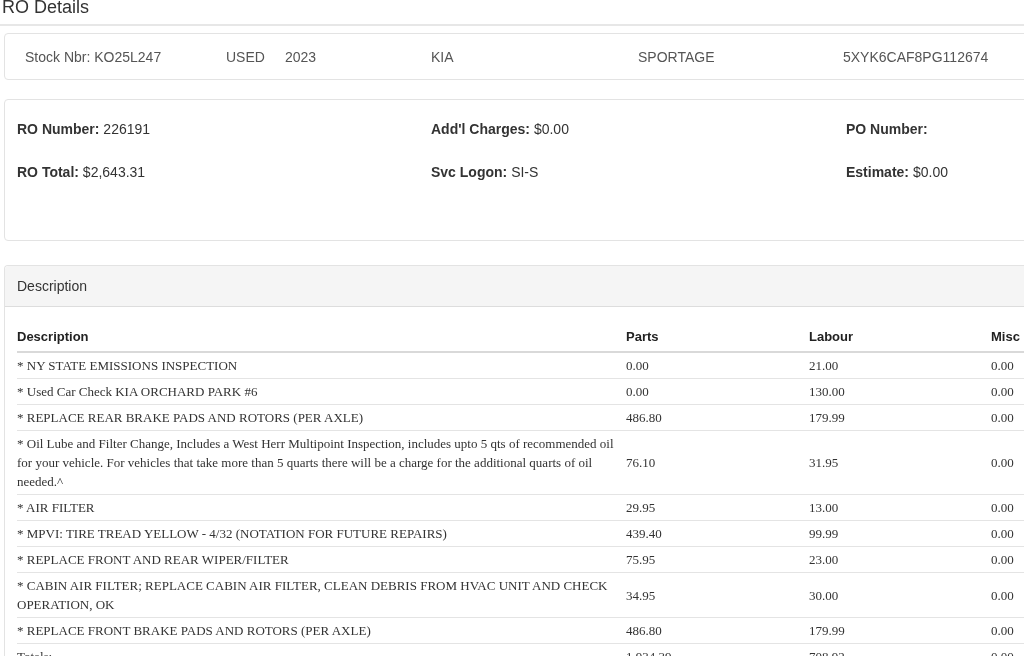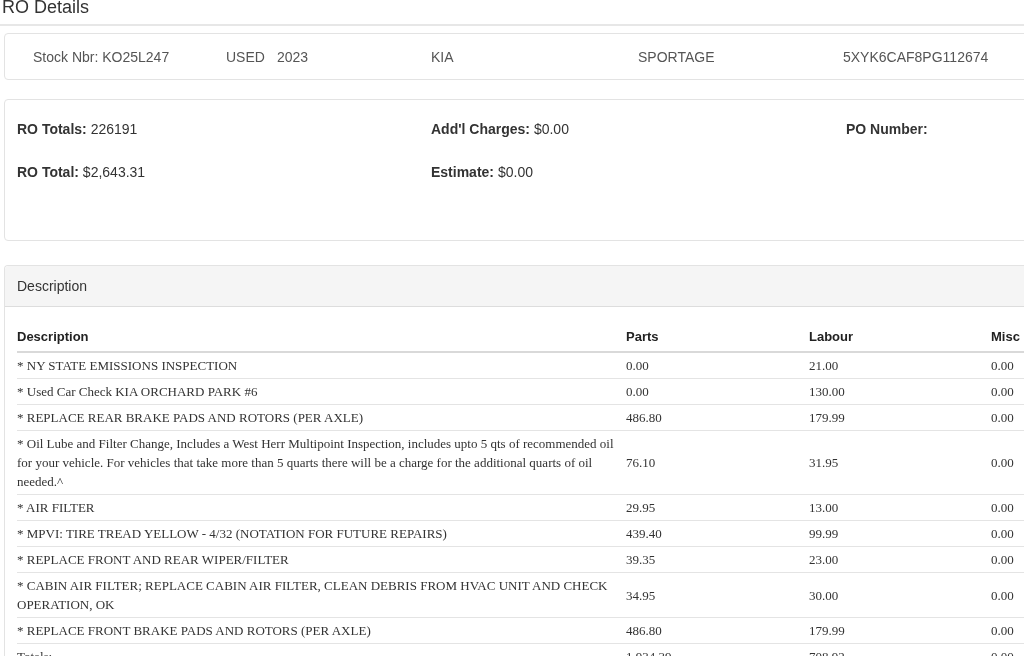--- a/index.html
+++ b/index.html
@@ -111,55 +111,59 @@
     font-family: Liberation Serif, serif;
   }
 </style>
 </head>
 <body>
 
 <div class="page-title">RO Details</div>
 <div class="title-rule"></div>
 
 <div class="box stock-bar">
-  <span class="sb" style="left:28px">
+  <span class="sb" style="left:20px">
     <span>Stock Nbr:</span>
     <span>KO25L247</span>
   </span>
   <span class="sb" style="left:221px">USED</span>
-  <span class="sb" style="left:272px">2023</span>
+  <span class="sb" style="left:280px">2023</span>
   <span class="sb" style="left:426px">KIA</span>
   <span class="sb" style="left:633px">SPORTAGE</span>
   <span class="sb" style="left:838px">5XYK6CAF8PG112674</span>
 </div>
 
 <div class="box details-box">
   <div class="details-grid" id="details-grid">
 
   <div class="field">
-    <span class="lbl">RO Totals:</span>
+    <span class="lbl">RO Number:</span>
     <span class="val">226191</span>
   </div>
 
   <div class="field">
     <span class="lbl">Add'l Charges:</span>
     <span class="val">$0.00</span>
   </div>
 
 
   <div class="field">
     <span class="lbl">PO Number:</span>
     <span class="val"></span>
   </div>
 
   <div class="field">
     <span class="lbl">RO Total:</span>
     <span class="val">$2,643.31</span>
   </div>
 
+  <div class="field">
+    <span class="lbl">Svc Logon:</span>
+    <span class="val">SI-S</span>
+  </div>
 
 
   <div class="field">
     <span class="lbl">Estimate:</span>
     <span class="val">$0.00</span>
   </div>
 </div>
 </div>
 
 <div class="box desc-panel">
@@ -218,21 +222,21 @@
 
   <tr>
     <td>* MPVI: TIRE TREAD YELLOW - 4/32 (NOTATION FOR FUTURE REPAIRS)</td>
     <td>439.40</td>
     <td>99.99</td>
     <td>0.00</td>
   </tr>
 
   <tr>
     <td>* REPLACE FRONT AND REAR WIPER/FILTER</td>
-    <td>39.35</td>
+    <td>75.95</td>
     <td>23.00</td>
     <td>0.00</td>
   </tr>
 
   <tr>
     <td>* CABIN AIR FILTER; REPLACE CABIN AIR FILTER, CLEAN DEBRIS FROM HVAC UNIT AND CHECK OPERATION, OK</td>
     <td>34.95</td>
     <td>30.00</td>
     <td>0.00</td>
   </tr>

